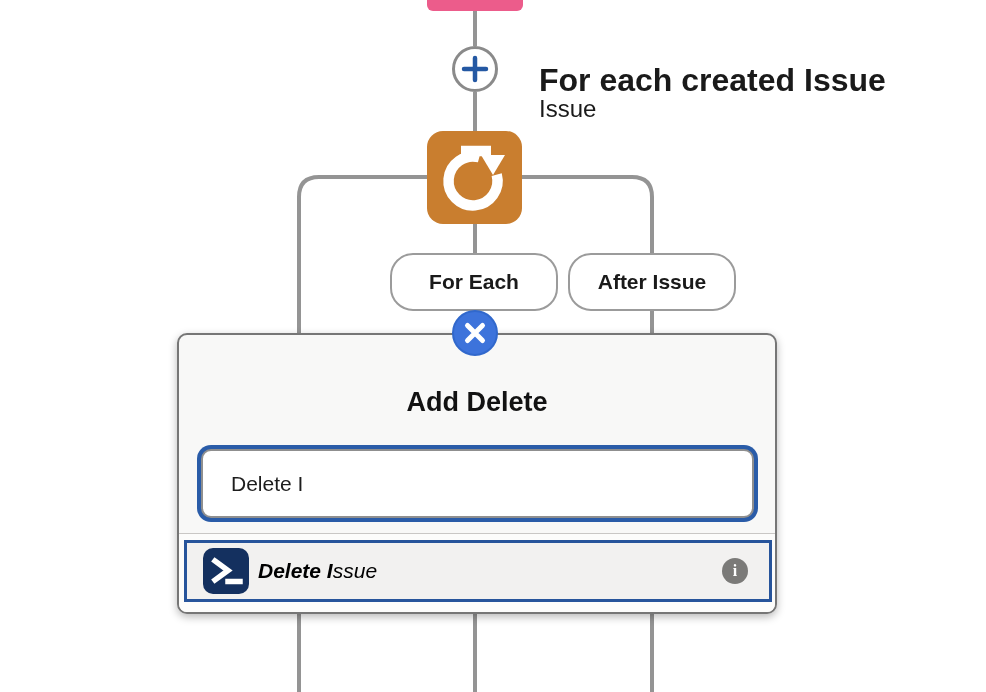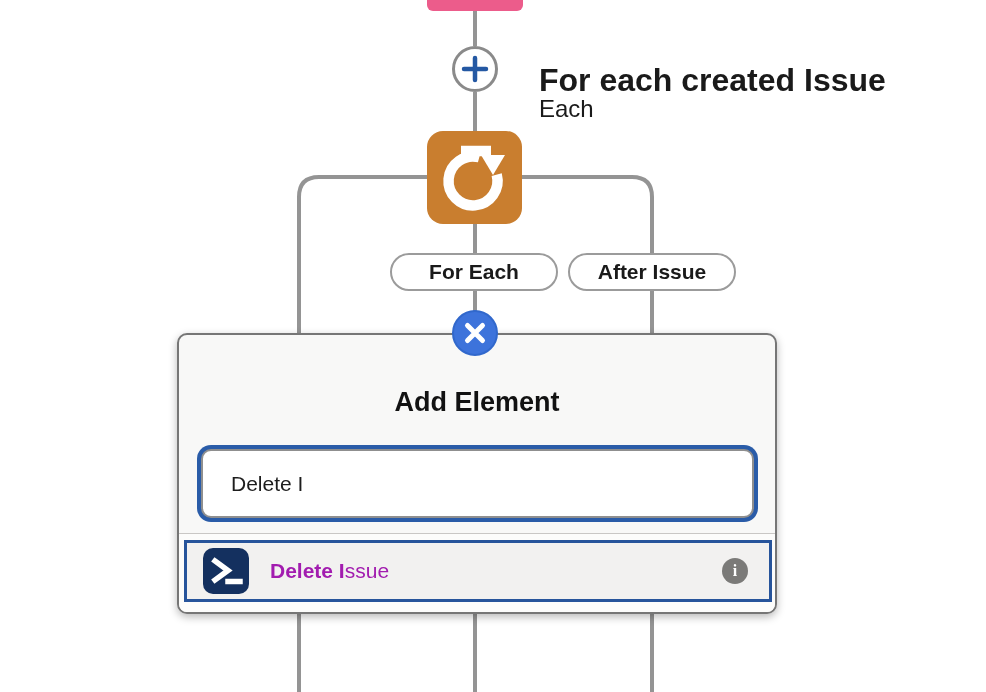--- a/index.html
+++ b/index.html
@@ -60,21 +60,21 @@
     width: 95px; height: 93px;
     background: #C97E2F;
     border-radius: 16px;
     z-index: 1;
     cursor: pointer;
   }
   
   .pill {
     position: absolute;
     top: 253px;
-    height: 38px;
+    height: 58px;
     background: #ffffff;
     border: 2px solid #9B9B9B;
     border-radius: 23px;
     display: flex; align-items: center; justify-content: center;
     font-size: 21px; font-weight: bold; color: #1A1A1A;
     z-index: 1;
   }
   .pill-foreach { left: 390px; width: 168px; }
   .pill-afterlast { left: 568px; width: 168px; }
   
@@ -125,23 +125,24 @@
     cursor: pointer;
   }
   .terminal-icon {
     width: 46px; height: 46px;
     margin-left: 16px;
     background: #14305F;
     border-radius: 10px;
     flex: 0 0 auto;
   }
   .result-label {
-    margin-left: 21px;
-    font-size: 21px; color: #a21caf;
+    margin-left: 9px;
+    font-size: 21px; color: #000000;
     white-space: nowrap;
+    font-style: italic;
   }
   .result-label .match { font-weight: bold; }
   .info-icon {
     margin-left: auto; margin-right: 21px;
     width: 26px; height: 26px;
     border-radius: 50%;
     background: #7B7A78;
     color: #ffffff;
     display: flex; align-items: center; justify-content: center;
     font-size: 16px; font-weight: bold;
@@ -176,39 +177,39 @@
 
   <div class="pink-node"></div>
 
   <div class="plus-btn">
     <svg width="46" height="46" viewBox="0 0 46 46">
       <path d="M23 12 V34 M12 23 H34" stroke="#2458A3" stroke-width="4.5" stroke-linecap="round" fill="none"></path>
     </svg>
   </div>
 
   <div class="loop-title">For each created Issue</div>
-  <div class="loop-subtitle">Each</div>
+  <div class="loop-subtitle">Issue</div>
 
   <div class="loop-node">
     <svg width="95" height="93" viewBox="0 0 95 93">
       <path d="M52.3 26.3 A24.5 24.5 0 1 0 69.7 43.7" stroke="#ffffff" stroke-width="10.5" fill="none"></path>
       <path d="M34 20 H64" stroke="#ffffff" stroke-width="10.5" fill="none"></path>
       <path d="M54 24 H78 L66 44 Z" fill="#ffffff"></path>
     </svg>
   </div>
 
   <div class="pill pill-foreach">
     <span>For Each</span>
   </div>
   <div class="pill pill-afterlast">
     <span>After Issue</span>
   </div>
 
   <div class="popup">
-    <div class="popup-title">Add Element</div>
+    <div class="popup-title">Add Delete</div>
 
     <input class="search-input" type="text" value="Delete I" style="">
 
     <div class="popup-bottom">
       <div class="result-row">
         <div class="terminal-icon">
           <svg width="46" height="46" viewBox="0 0 46 46">
             <path d="M12 13 L25 22.5 L12 32" stroke="#ffffff" stroke-width="5.5" fill="none" stroke-linecap="square" stroke-linejoin="miter"></path>
             <path d="M25 33.5 H37" stroke="#ffffff" stroke-width="5.5" fill="none" stroke-linecap="square"></path>
           </svg>

